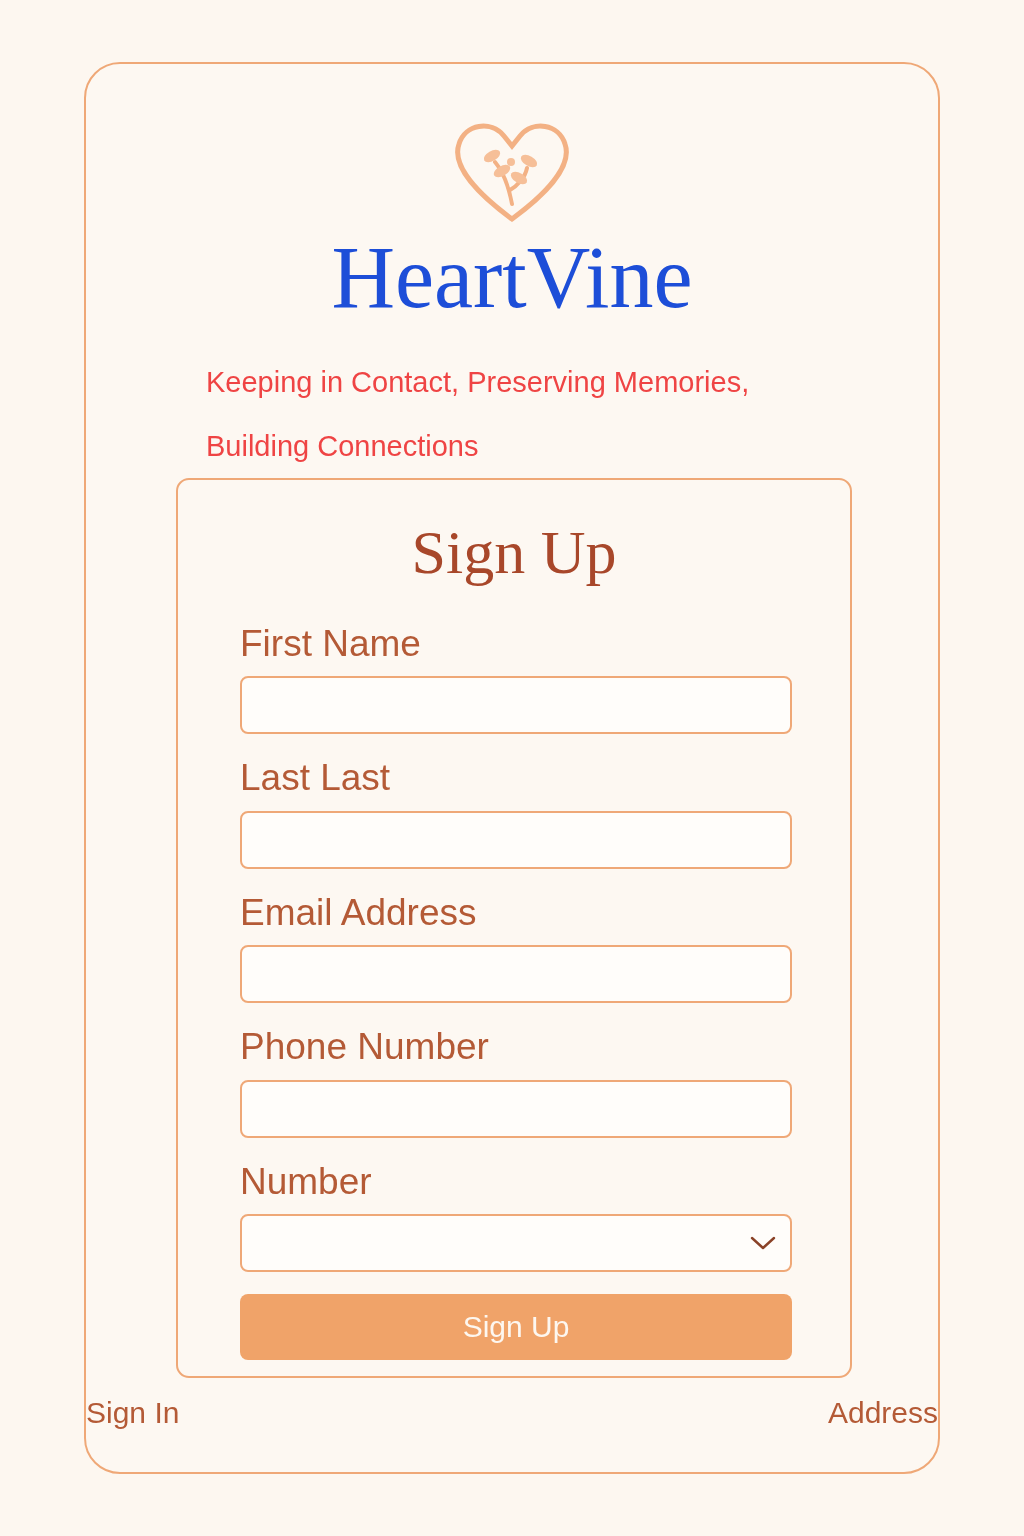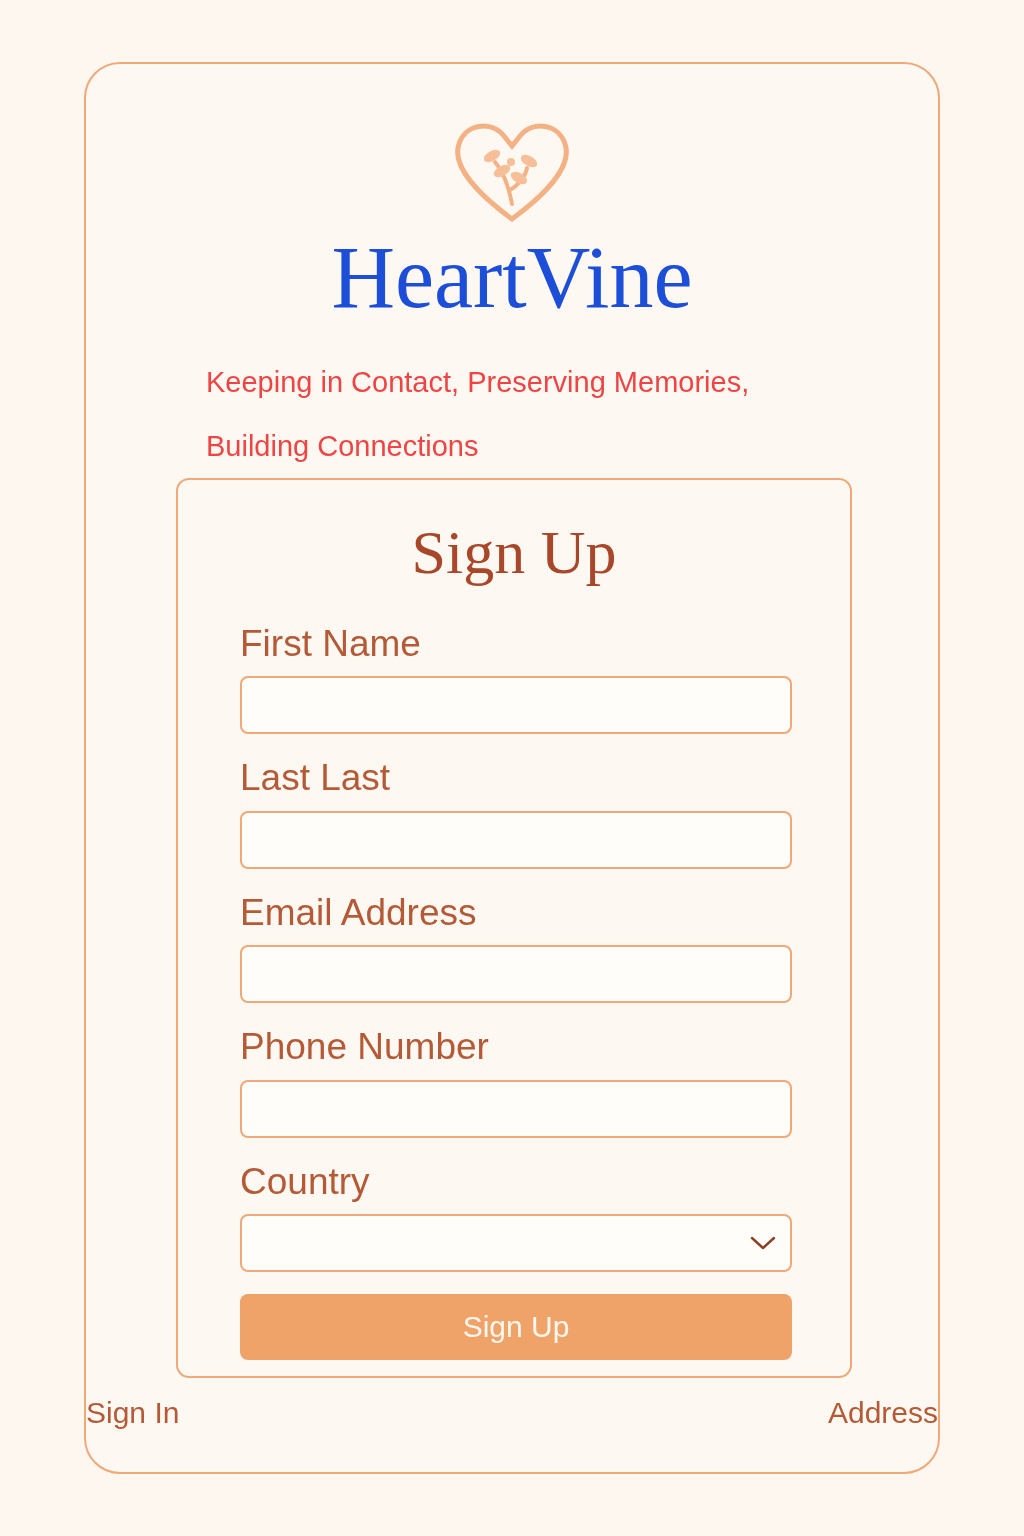--- a/index.html
+++ b/index.html
@@ -201,21 +201,21 @@
           <div class="field-label">Email Address</div>
           <input class="field-input" type="text" value="" style="">
         </div>
 
         <div class="field">
           <div class="field-label">Phone Number</div>
           <input class="field-input" type="text" value="" style="">
         </div>
 
         <div class="field">
-          <div class="field-label">Country</div>
+          <div class="field-label">Number</div>
           <div class="select-wrap">
             <select>
               <option></option>
             </select>
             <span class="chevron">
               <svg width="26" height="16" viewBox="0 0 26 16" xmlns="http://www.w3.org/2000/svg">
                 <path d="M2 3 L13 13 L24 3" fill="none" stroke="#8a4227" stroke-width="2.4" stroke-linecap="round" stroke-linejoin="round"></path>
               </svg>
             </span>
           </div>

